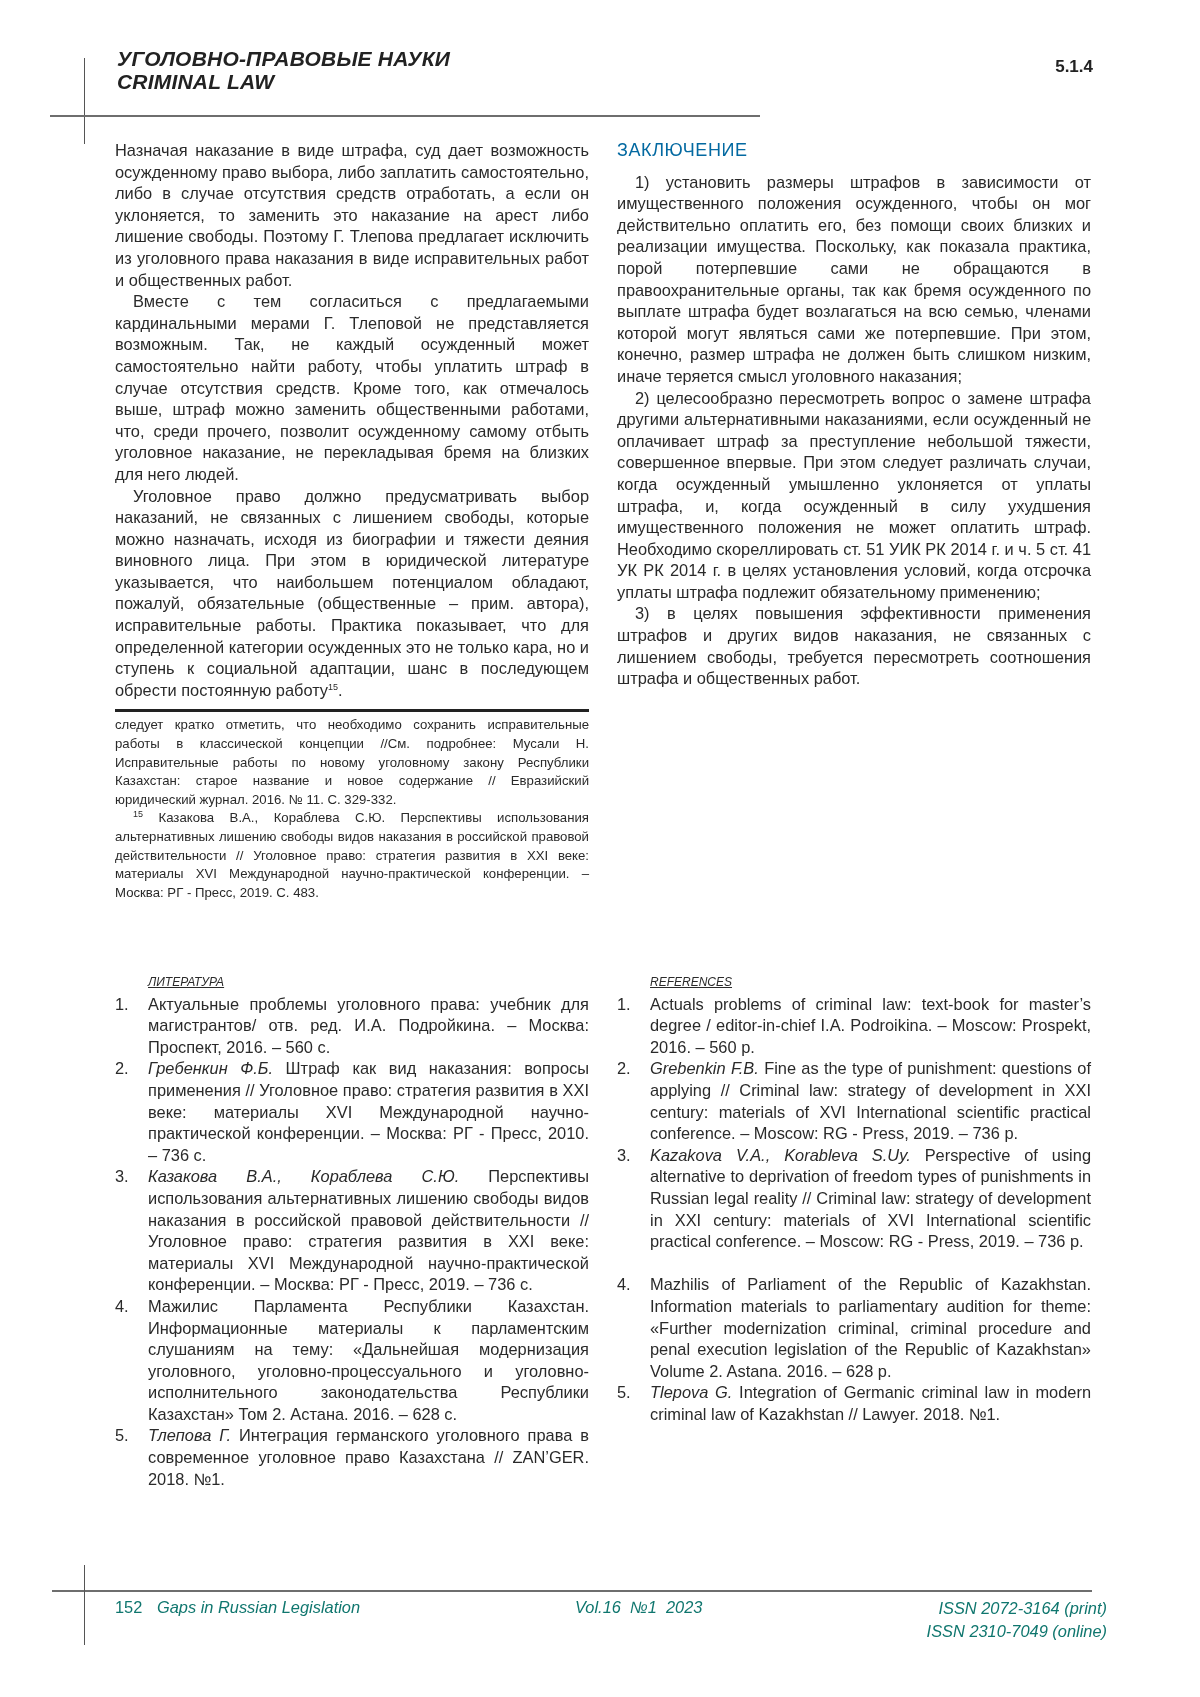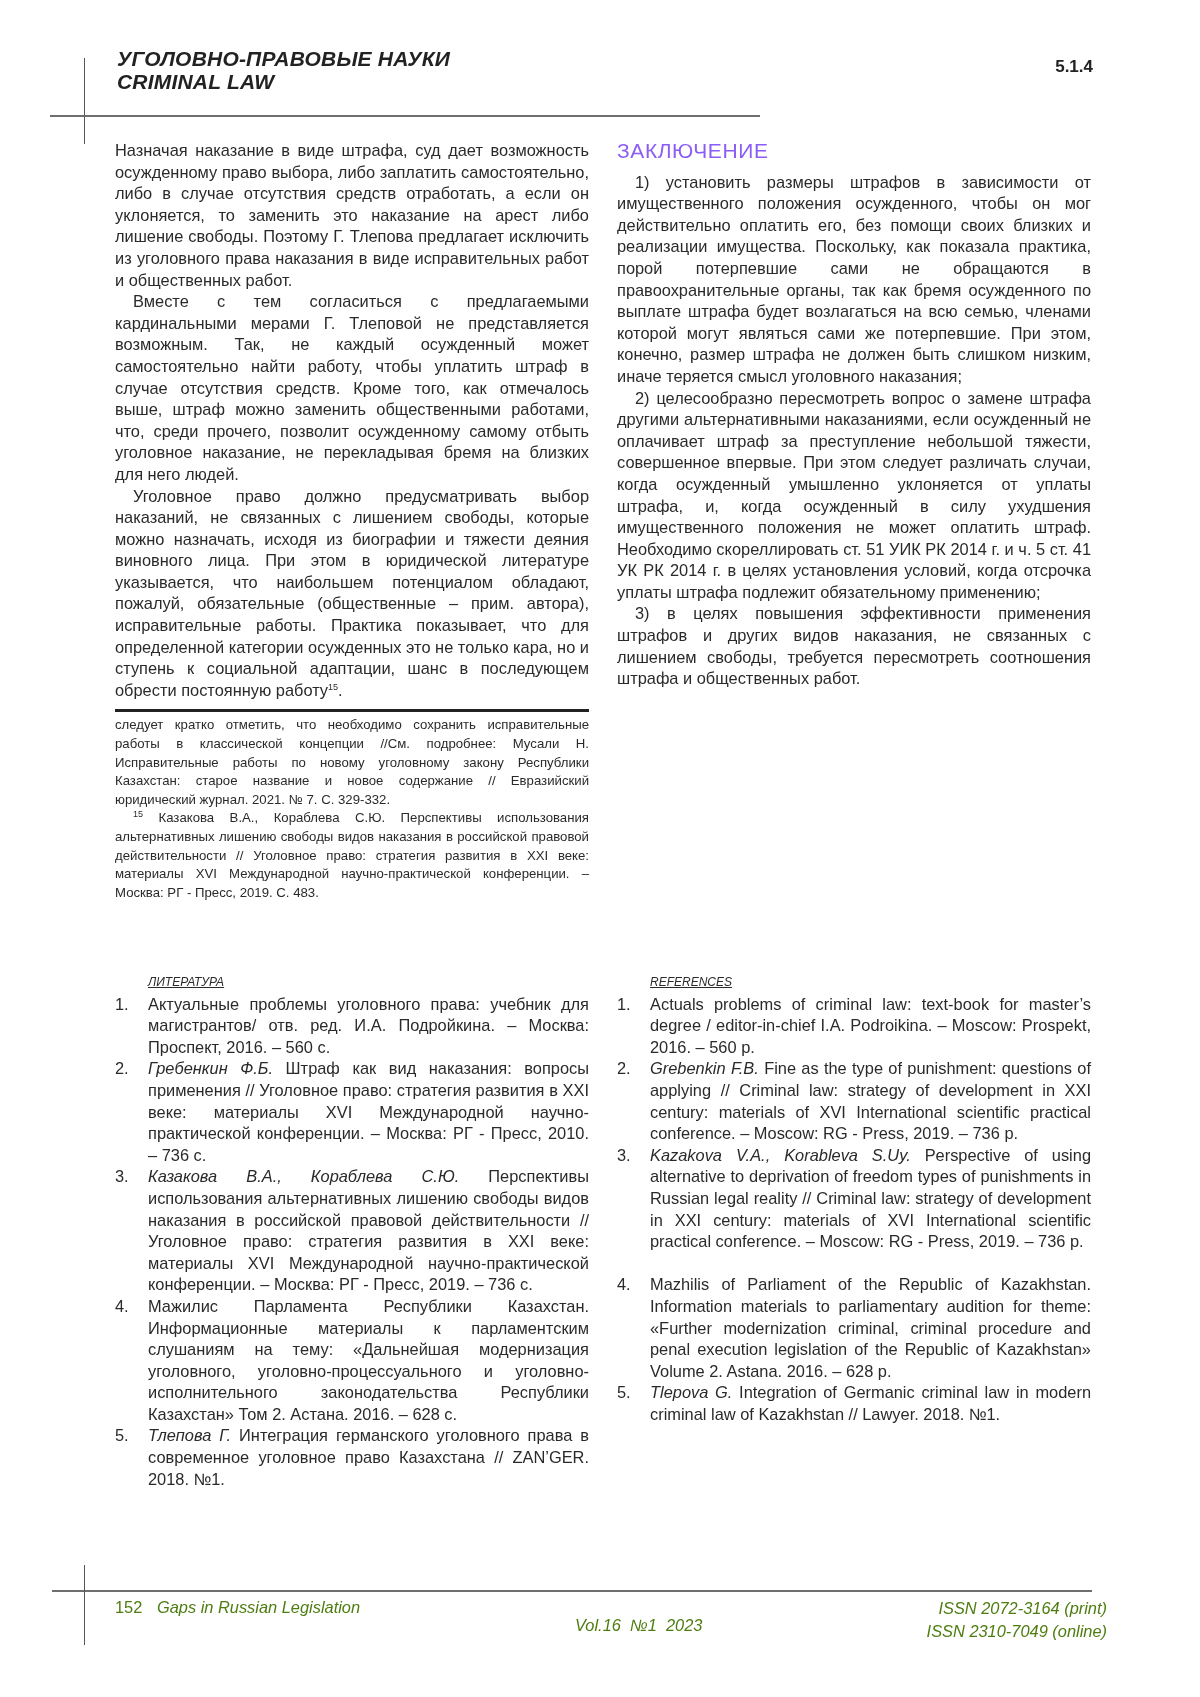--- a/index.html
+++ b/index.html
@@ -15,39 +15,39 @@
          font-size: 21px; line-height: 23px; color: #222; letter-spacing: 0.2px; }
   .hdr-code { position: absolute; right: 107px; top: 57px; font-weight: bold; 
               font-size: 17px; color: #222; }
 
   .col { position: absolute; font-size: 16.4px; line-height: 21.6px; text-align: justify; }
   .col p { margin: 0; }
   .col p.ind { text-indent: 18px; }
   .left-col { left: 115px; top: 140px; width: 474px; }
   .right-col { left: 617px; top: 140px; width: 474px; }
 
-  .section-title { font-size: 21px; letter-spacing: 0.6px; margin: 0 0 10px 0 !important; color: #8b5cf6; }
+  .section-title { font-size: 18px; letter-spacing: 0.6px; margin: 0 0 10px 0 !important; color: #0369a1; }
 
   .fn-rule { height: 3px; background: #222; margin: 8px 0 4px 0; }
   .fn { font-size: 13.2px; line-height: 18.6px; text-align: justify; }
   .fn p { margin: 0; }
   .fn p.ind { text-indent: 18px; }
   sup { font-size: 9px; line-height: 0; vertical-align: super; }
 
   .refs { position: absolute; top: 972px; font-size: 16.4px; line-height: 21.6px; }
   .refs-left { left: 115px; width: 474px; }
   .refs-right { left: 617px; width: 474px; }
   .refs-title { font-style: italic; text-decoration: underline; margin-left: 33px; font-size: 12px; }
   .ref { display: flex; margin: 0; }
   .ref .num { width: 33px; flex: none; }
   .ref .txt { flex: 1; text-align: justify; }
   .ref .auth { font-style: italic; margin-top: 36px; }
   .ref.gap-after { margin-bottom: 21.6px; }
 
-  .ftr { position: absolute; top: 1598px; font-style: italic; font-size: 16.4px; color: #4d7c0f; }
+  .ftr { position: absolute; top: 1598px; font-style: italic; font-size: 16.4px; color: #0f766e; }
   .ftr-left { left: 115px; }
   .ftr-left .pg { font-style: normal; margin-right: 10px; }
   .ftr-mid { left: 575px; }
   .ftr-right { right: 93px; text-align: right; line-height: 23px; top: 1597px; }
 </style>
 </head>
 <body>
 
 <div class="vline-top"></div>
 <div class="hline-top"></div>
@@ -58,21 +58,21 @@
 </div>
 <div class="hdr-code">5.1.4</div>
 
 <div class="col left-col">
   <p>Назначая наказание в виде штрафа, суд дает возможность осужденному право выбора, либо заплатить самостоятельно, либо в случае отсутствия средств отработать, а если он уклоняется, то заменить это наказание на арест либо лишение свободы. Поэтому Г. Тлепова предлагает исключить из уголовного права наказания в виде исправительных работ и общественных работ.</p>
   <p class="ind">Вместе с тем согласиться с предлагаемыми кардинальными мерами Г. Тлеповой не представляется возможным. Так, не каждый осужденный может самостоятельно найти работу, чтобы уплатить штраф в случае отсутствия средств. Кроме того, как отмечалось выше, штраф можно заменить общественными работами, что, среди прочего, позволит осужденному самому отбыть уголовное наказание, не перекладывая бремя на близких для него людей.</p>
   <p class="ind"><span>Уголовное право должно предусматривать выбор наказаний, не связанных с лишением свободы, которые можно назначать, исходя из биографии и тяжести деяния виновного лица. При этом в юридической литературе указывается, что наибольшем потенциалом обладают, пожалуй, обязательные (общественные – прим. автора), исправительные работы. Практика показывает, что для определенной категории осужденных это не только кара, но и ступень к социальной адаптации, шанс в последующем обрести постоянную работу</span><sup>15</sup>.</p>
 
   <div class="fn-rule"></div>
   <div class="fn">
-    <p>следует кратко отметить, что необходимо сохранить исправительные работы в классической концепции //См. подробнее: Мусали Н. Исправительные работы по новому уголовному закону Республики Казахстан: старое название и новое содержание // Евразийский юридический журнал. 2021. № 7. С. 329-332.</p>
+    <p>следует кратко отметить, что необходимо сохранить исправительные работы в классической концепции //См. подробнее: Мусали Н. Исправительные работы по новому уголовному закону Республики Казахстан: старое название и новое содержание // Евразийский юридический журнал. 2016. № 11. С. 329-332.</p>
     <p class="ind"><sup>15</sup> <span>Казакова В.А., Кораблева С.Ю. Перспективы использования альтернативных лишению свободы видов наказания в российской правовой действительности // Уголовное право: стратегия развития в XXI веке: материалы XVI Международной научно-практической конференции. – Москва: РГ - Пресс, 2019. С. 483.</span></p>
   </div>
 </div>
 
 <div class="col right-col">
   <p class="section-title">ЗАКЛЮЧЕНИЕ</p>
   <p class="ind">1) установить размеры штрафов в зависимости от имущественного положения осужденного, чтобы он мог действительно оплатить его, без помощи своих близких и реализации имущества. Поскольку, как показала практика, порой потерпевшие сами не обращаются в правоохранительные органы, так как бремя осужденного по выплате штрафа будет возлагаться на всю семью, членами которой могут являться сами же потерпевшие. При этом, конечно, размер штрафа не должен быть слишком низким, иначе теряется смысл уголовного наказания;</p>
   <p class="ind">2) целесообразно пересмотреть вопрос о замене штрафа другими альтернативными наказаниями, если осужденный не оплачивает штраф за преступление небольшой тяжести, совершенное впервые. При этом следует различать случаи, когда осужденный умышленно уклоняется от уплаты штрафа, и, когда осужденный в силу ухудшения имущественного положения не может оплатить штраф. Необходимо скореллировать ст. 51 УИК РК 2014 г. и ч. 5 ст. 41 УК РК 2014 г. в целях установления условий, когда отсрочка уплаты штрафа подлежит обязательному применению;</p>
   <p class="ind">3) в целях повышения эффективности применения штрафов и других видов наказания, не связанных с лишением свободы, требуется пересмотреть соотношения штрафа и общественных работ.</p>
 </div>
@@ -125,17 +125,17 @@
   </div>
 </div>
 
 <div class="hline-bot"></div>
 <div class="vline-bot"></div>
 
 <div class="ftr ftr-left">
   <span class="pg">152</span>
   <span>Gaps in Russian Legislation</span>
 </div>
-<div class="ftr ftr-mid" style="white-space: pre; margin-top: 18px;">Vol.16  №1  2023</div>
+<div class="ftr ftr-mid" style="white-space: pre;">Vol.16  №1  2023</div>
 <div class="ftr ftr-right">
   <div>ISSN 2072-3164 (print)</div>
   <div>ISSN 2310-7049 (online)</div>
 </div>
 
 </body></html>

